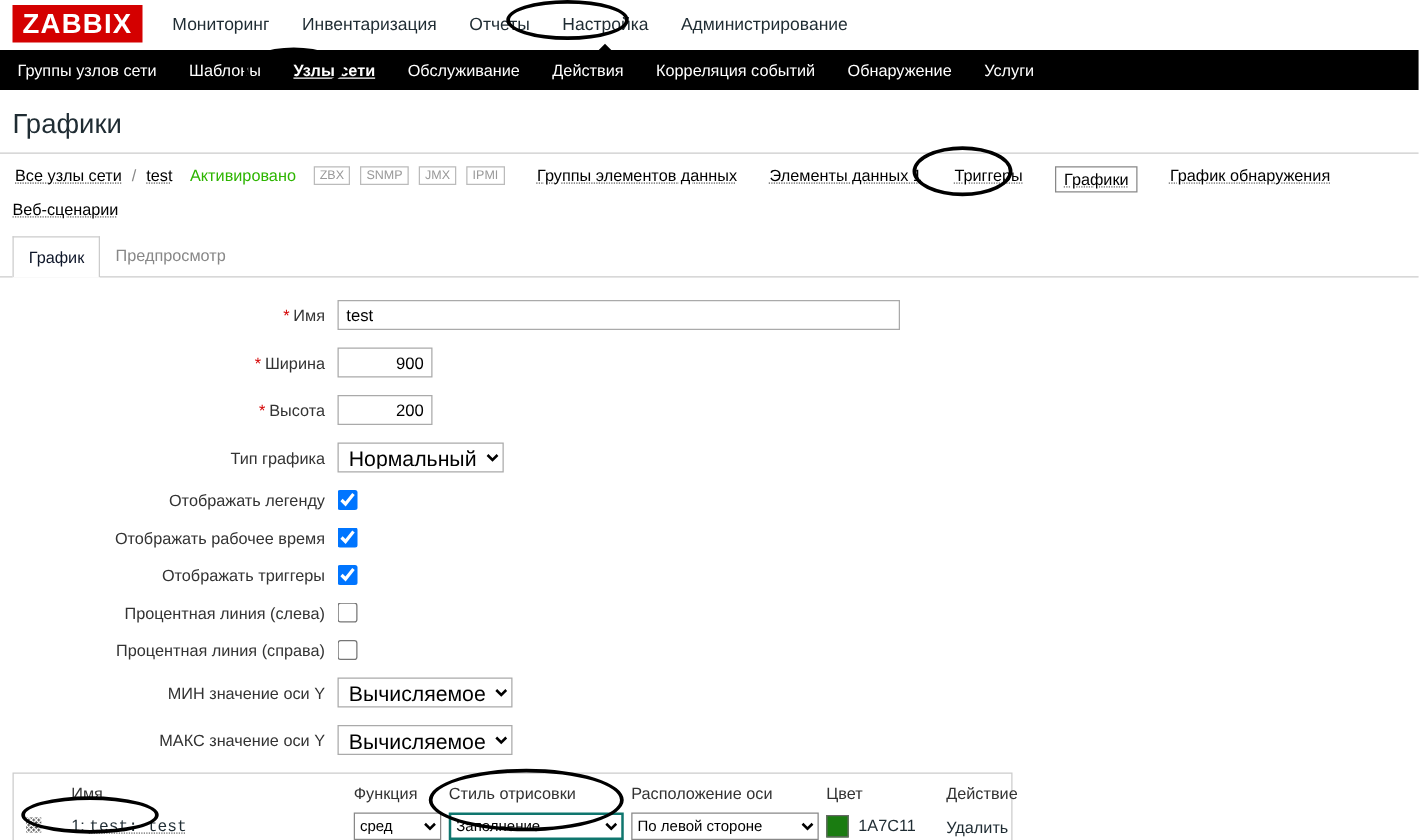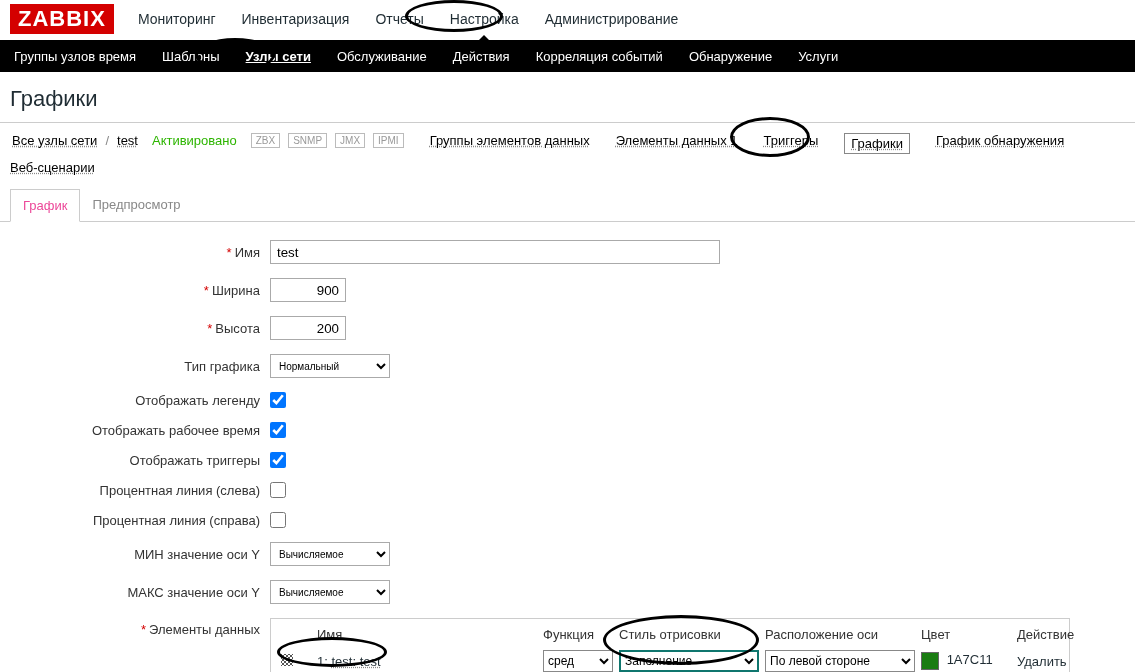--- a/index.html
+++ b/index.html
@@ -122,21 +122,21 @@
     margin-top: 4px;
     display: flex;
   }
   .inner-tab {
     padding: 8px 12px;
     color: #888;
     cursor: pointer;
     font-size: 13px;
   }
   .inner-tab.sel {
-    color: #ec4899;
+    color: #0f172a;
     border: 1px solid #ccc;
     border-bottom: 1px solid #fff;
     margin-bottom: -1px;
     background: #fff;
   }
   
   .form {
     padding: 18px 10px 20px 10px;
   }
   .row {
@@ -163,21 +163,21 @@
     height: 24px;
     padding: 2px 6px;
     text-align: right;
     border: 1px solid #aaa;
   }
   select.sel1 {
     height: 24px;
     border: 1px solid #aaa;
     padding: 2px 4px;
     background: #fff;
-    font-size: 10px;
+    font-size: 17px;
     min-width: 120px;
   }
   input[type=checkbox] {
     width: 16px;
     height: 16px;
   }
   
   .items-box {
     border: 1px solid #ccc;
     padding: 8px 10px 8px 10px;
@@ -198,20 +198,21 @@
   .drag {
     width: 12px; height: 12px;
     background:
       radial-gradient(#555 1px, transparent 1px) 0 0/4px 4px,
       radial-gradient(#555 1px, transparent 1px) 2px 2px/4px 4px;
     display: inline-block;
   }
   .itm-name {
     text-decoration: underline dotted #888;
     cursor: pointer;
+    font-family: Liberation Mono, monospace;
   }
   .sel-small {
     height: 22px;
     border: 1px solid #888;
     background: #fff;
     font-size: 12px;
     width: 100%;
   }
   .colorbox {
     width: 18px; height: 18px;
@@ -234,21 +235,21 @@
   <span class="maintab">Мониторинг</span>
   <span class="maintab">Инвентаризация</span>
   <span class="maintab">Отчеты</span>
   <span class="maintab sel" style="position:relative;">Настройка</span>
   <span class="maintab">Администрирование</span>
 
   <div class="circle1" style="left:405px; top:0px; width:98px; height:32px;"></div>
 </div>
 
 <div class="subbar" style="position:relative;">
-  <span class="subitem">Группы узлов время</span>
+  <span class="subitem">Группы узлов сети</span>
   <span class="subitem">Шаблоны</span>
   <span class="subitem sel">Узлы сети</span>
   <span class="subitem">Обслуживание</span>
   <span class="subitem">Действия</span>
   <span class="subitem">Корреляция событий</span>
   <span class="subitem">Обнаружение</span>
   <span class="subitem">Услуги</span>
 
   <div class="circle1" style="left:195px; top:-2px; width:80px; height:34px; border-color:#000;"></div>
 </div>
@@ -342,21 +343,20 @@
   </div>
 
   <div class="row">
     <div class="lbl">МАКС значение оси Y</div>
     <select class="sel1">
       <option>Вычисляемое</option>
     </select>
   </div>
 
   <div class="row" style="align-items:flex-start;">
-    <div class="lbl" style="padding-top:4px;"><span class="req">*</span><span>Элементы данных</span></div>
     <div class="items-box">
       <div class="items-head">
         <div></div>
         <div>Имя</div>
         <div>Функция</div>
         <div>Стиль отрисовки</div>
         <div>Расположение оси</div>
         <div>Цвет</div>
         <div>Действие</div>
       </div>

